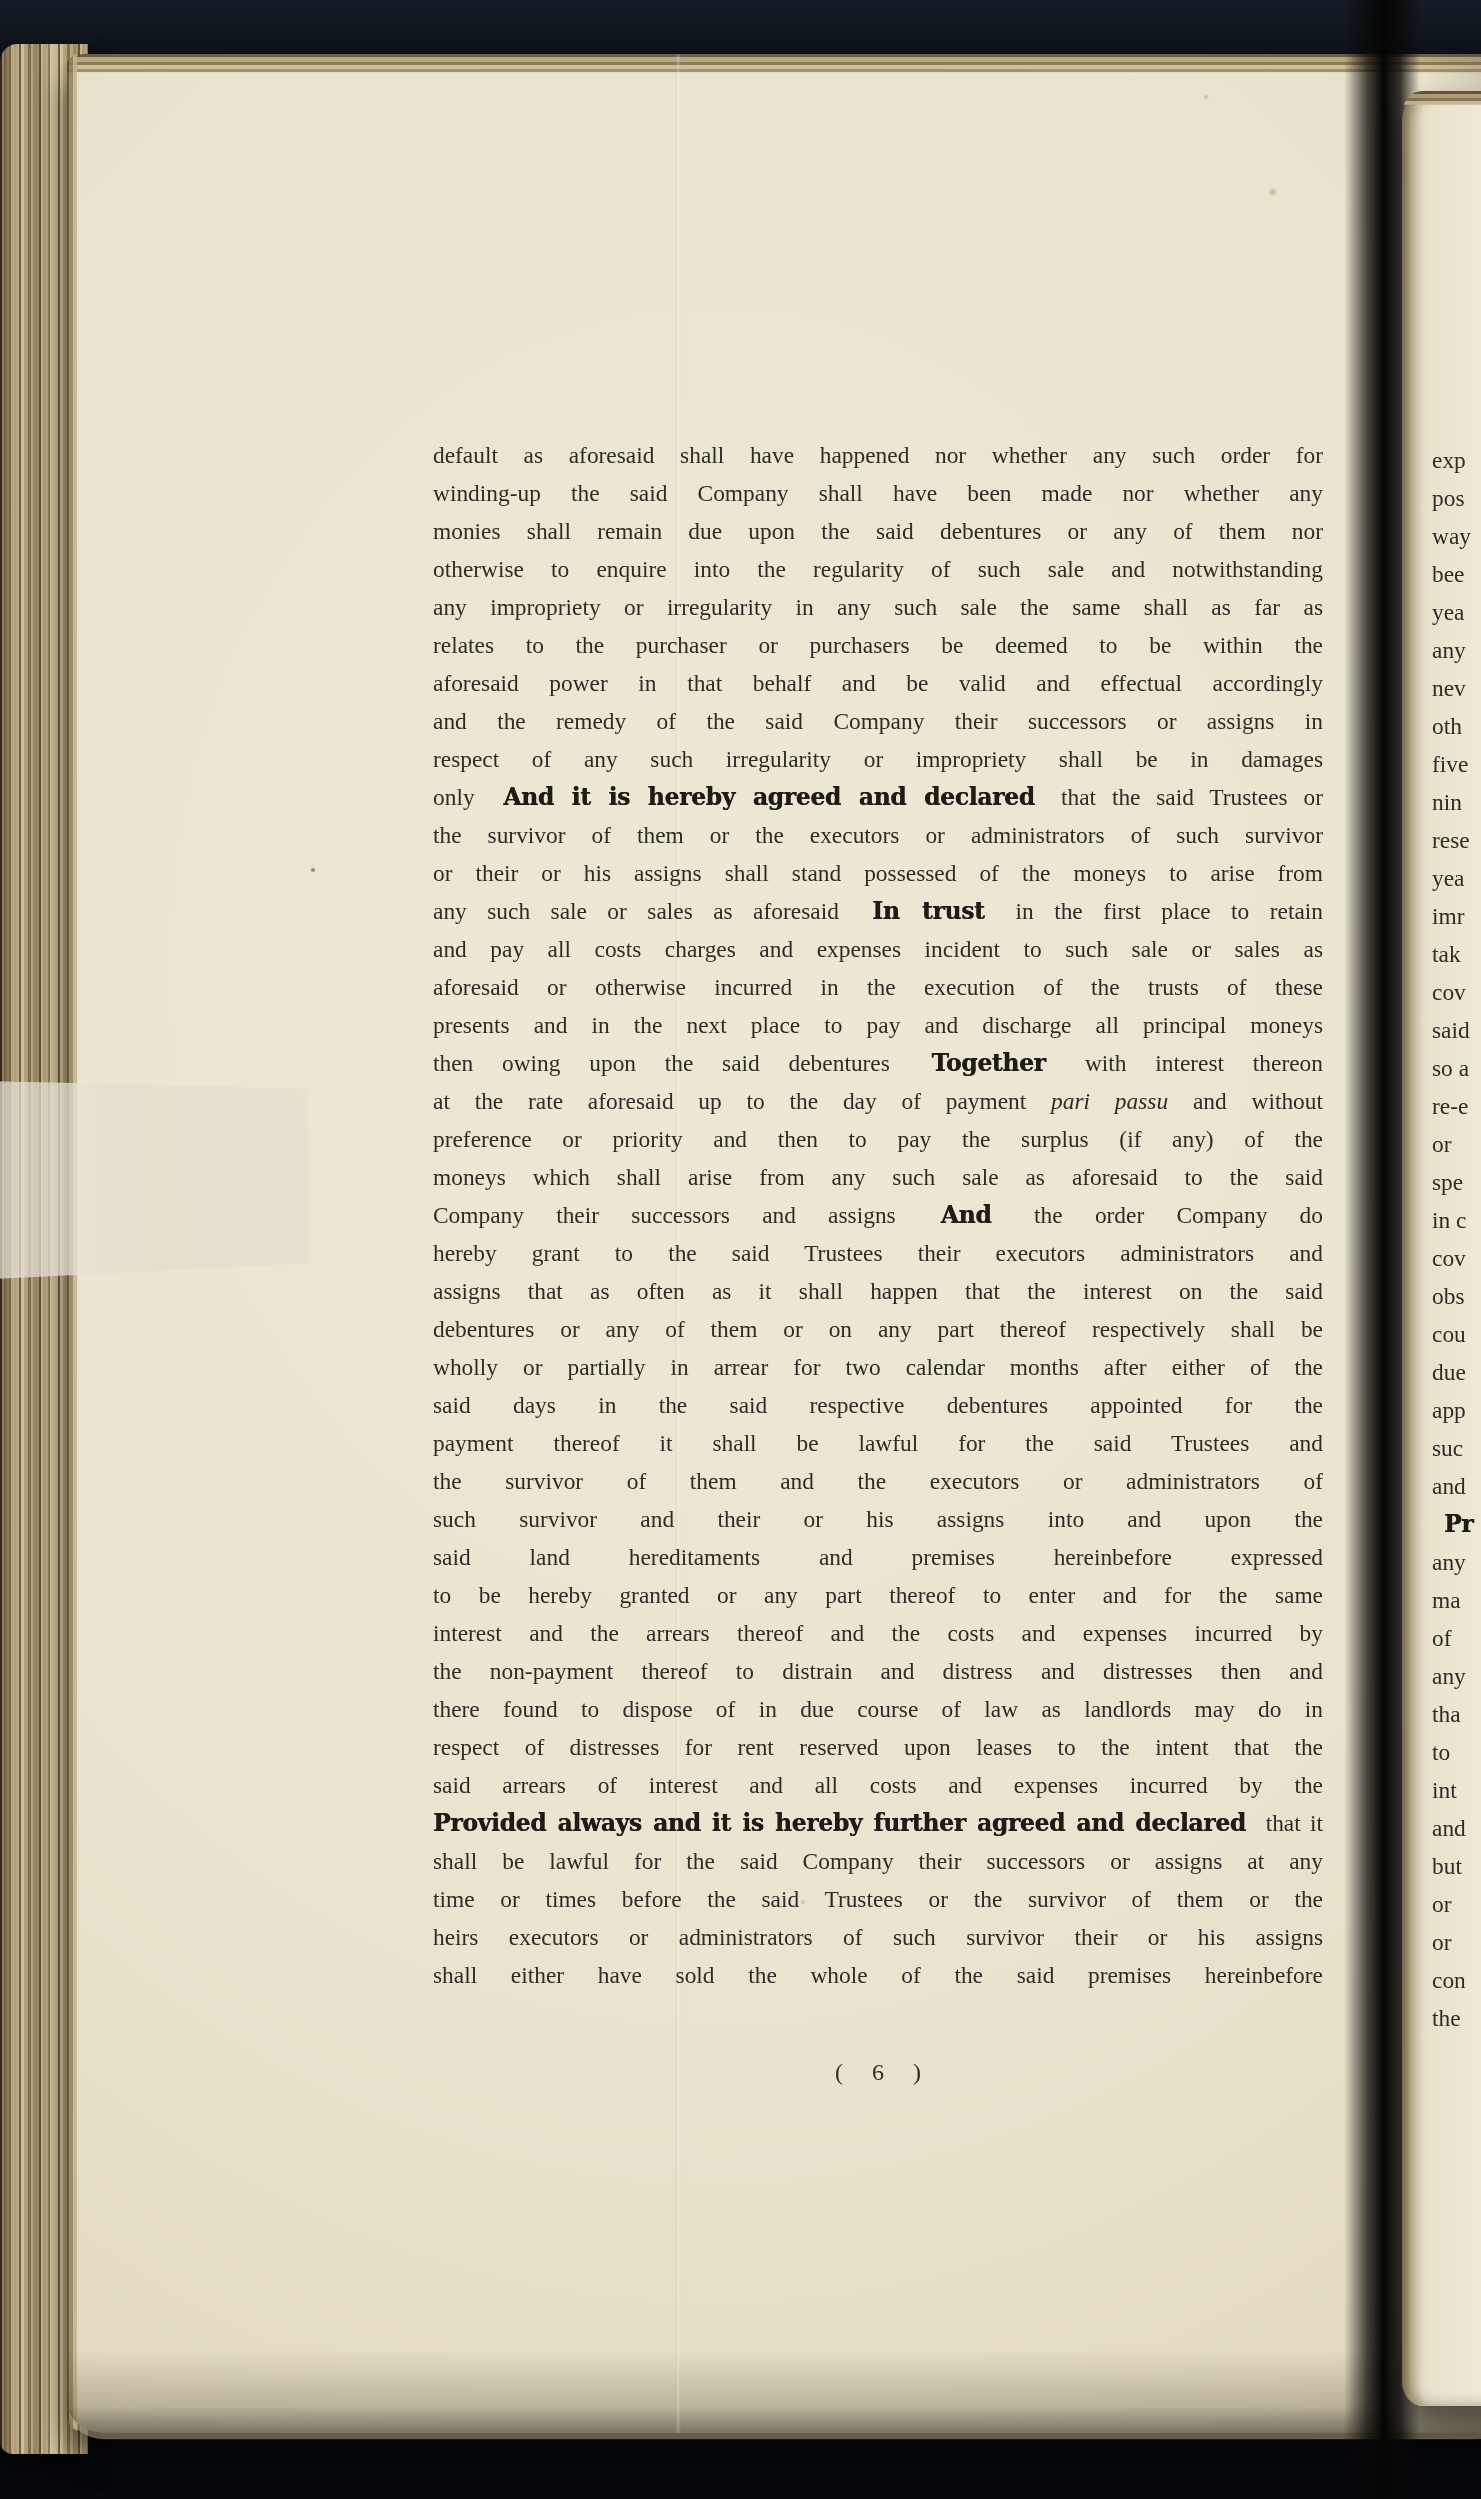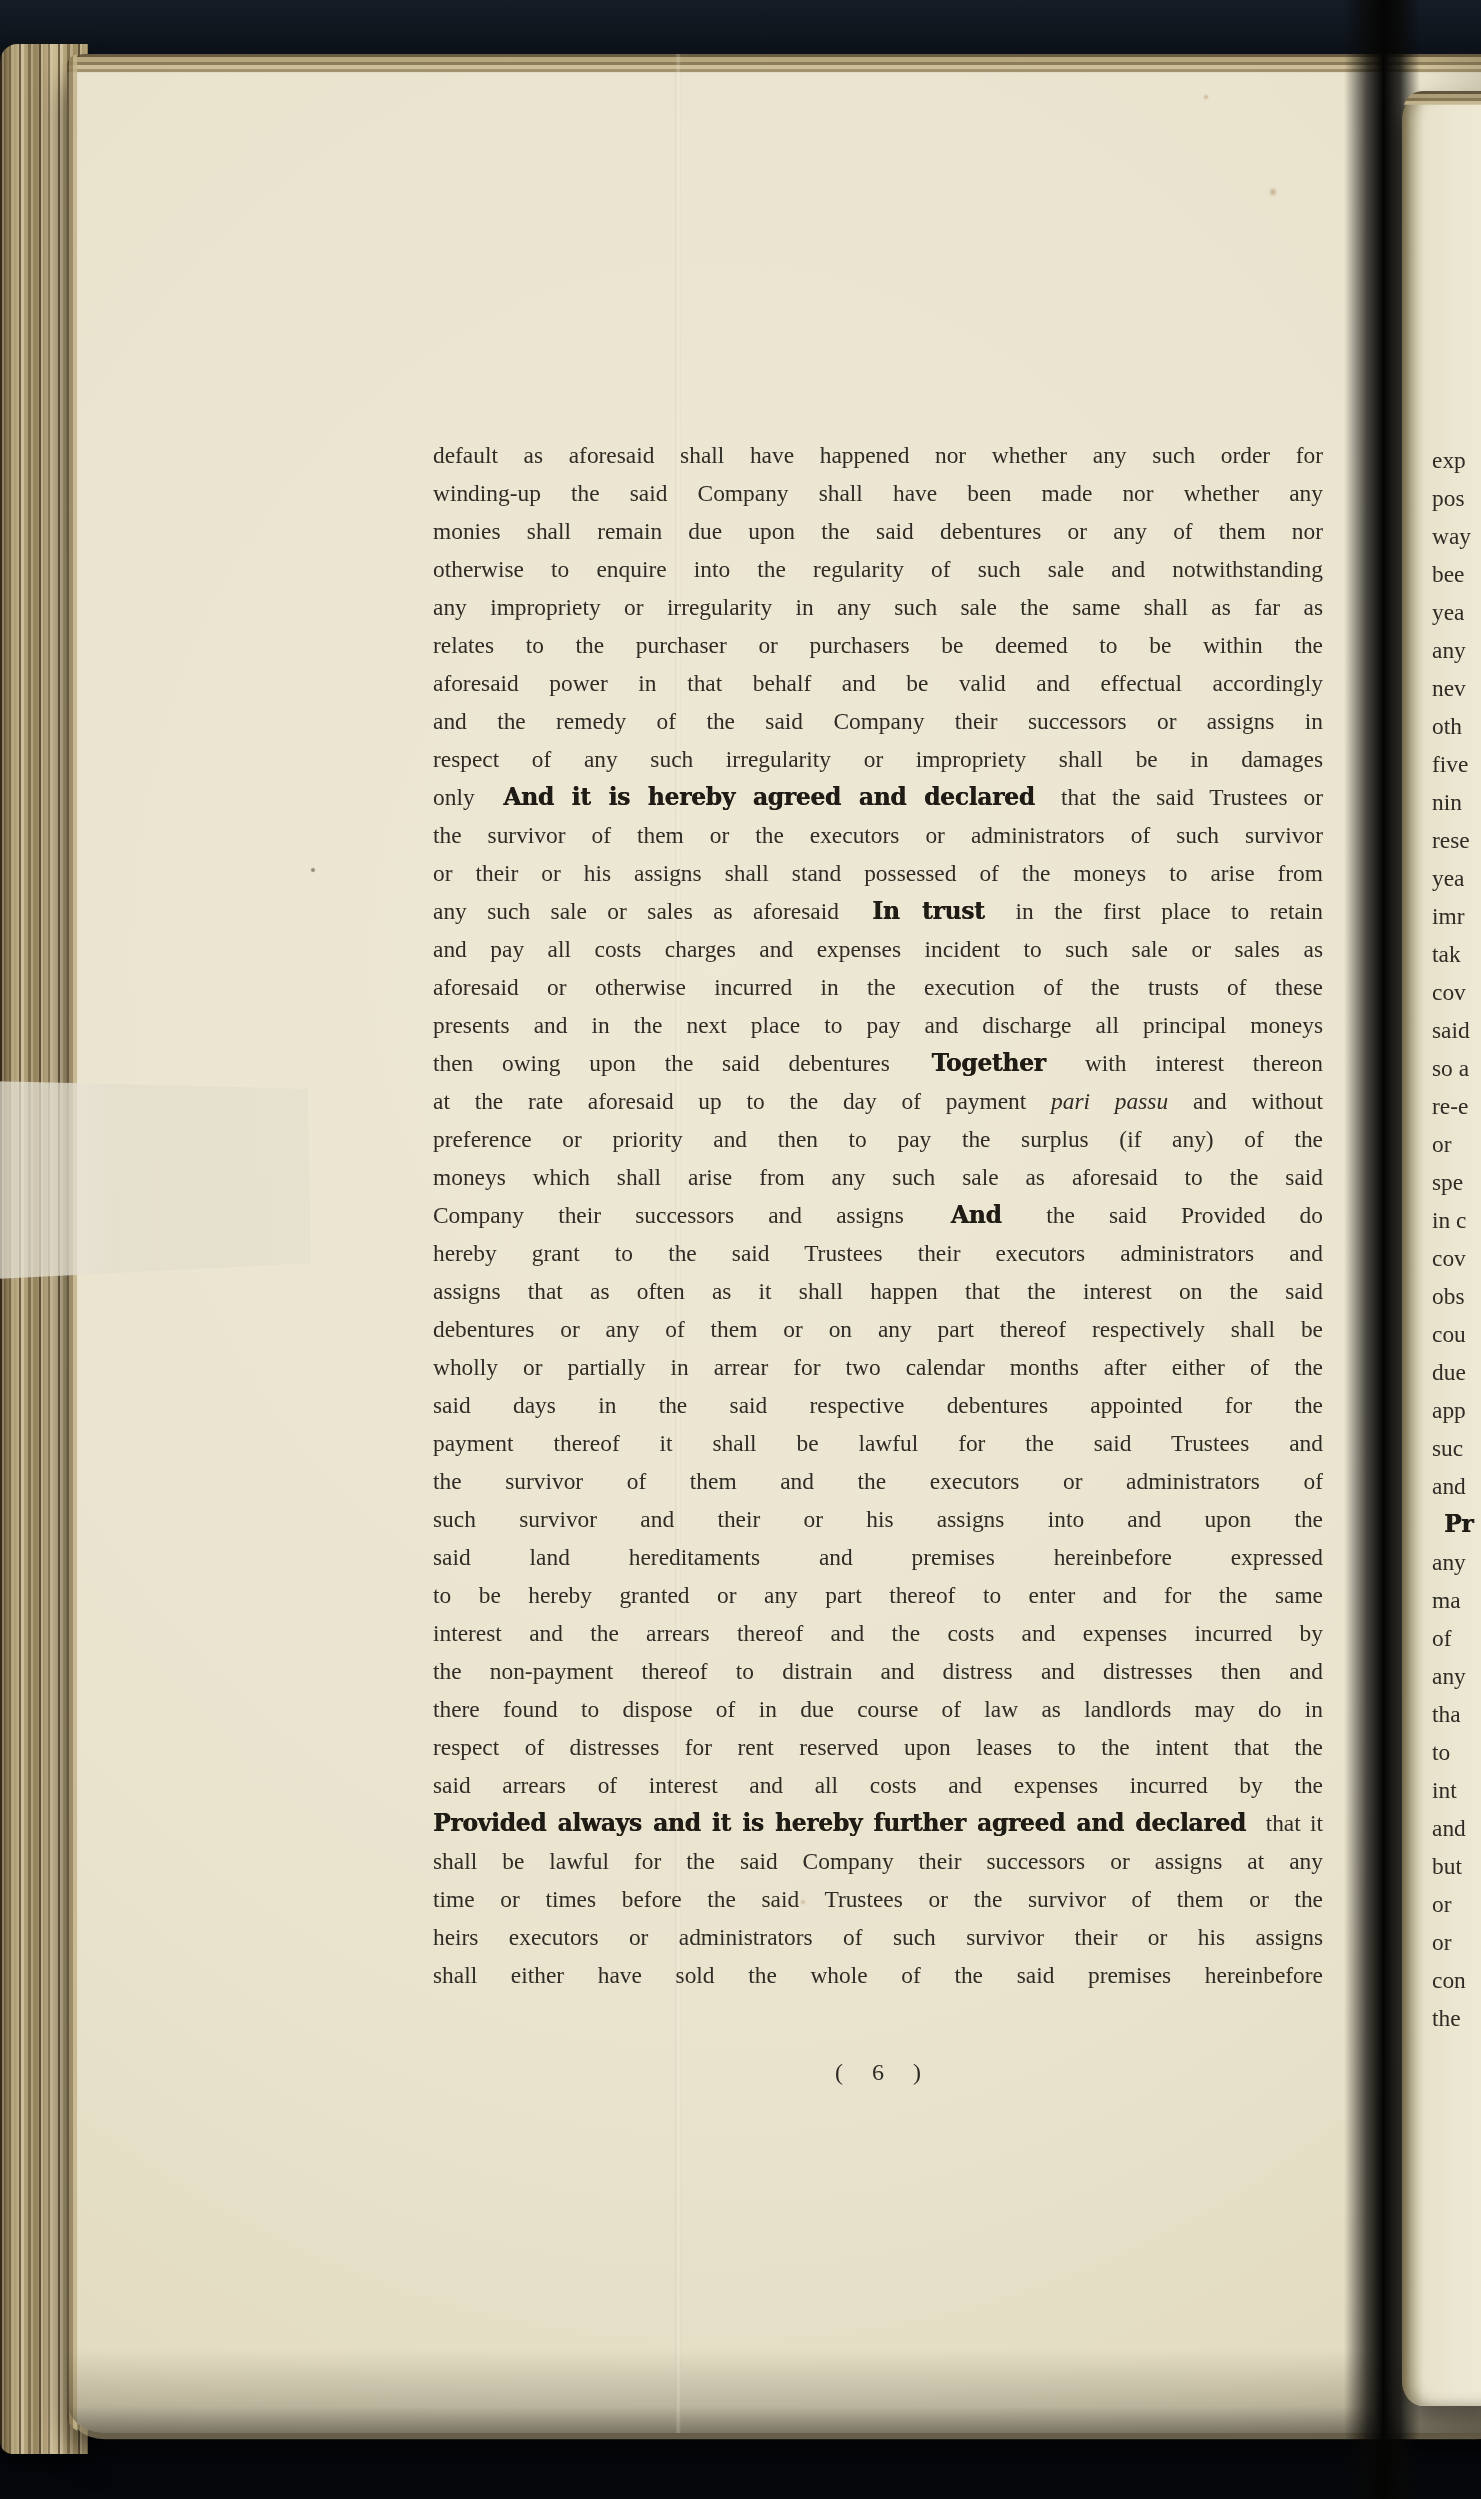--- a/index.html
+++ b/index.html
@@ -134,21 +134,21 @@
         <div class="tline"><span class="seg-regular">the survivor of them or the executors or administrators of such survivor</span></div>
         <div class="tline"><span class="seg-regular">or their or his assigns shall stand possessed of the moneys to arise from</span></div>
         <div class="tline"><span class="seg-regular">any such sale or sales as aforesaid</span> <span class="seg-blackletter">In trust</span> <span class="seg-regular">in the first place to retain</span></div>
         <div class="tline"><span class="seg-regular">and pay all costs charges and expenses incident to such sale or sales as</span></div>
         <div class="tline"><span class="seg-regular">aforesaid or otherwise incurred in the execution of the trusts of these</span></div>
         <div class="tline"><span class="seg-regular">presents and in the next place to pay and discharge all principal moneys</span></div>
         <div class="tline"><span class="seg-regular">then owing upon the said debentures</span> <span class="seg-blackletter">Together</span> <span class="seg-regular">with interest thereon</span></div>
         <div class="tline"><span class="seg-regular">at the rate aforesaid up to the day of payment</span> <span class="seg-italic">pari passu</span> <span class="seg-regular">and without</span></div>
         <div class="tline"><span class="seg-regular">preference or priority and then to pay the surplus (if any) of the</span></div>
         <div class="tline"><span class="seg-regular">moneys which shall arise from any such sale as aforesaid to the said</span></div>
-        <div class="tline"><span class="seg-regular">Company their successors and assigns</span> <span class="seg-blackletter">And</span> <span class="seg-regular">the said Provided do</span></div>
+        <div class="tline"><span class="seg-regular">Company their successors and assigns</span> <span class="seg-blackletter">And</span> <span class="seg-regular">the order Company do</span></div>
         <div class="tline"><span class="seg-regular">hereby grant to the said Trustees their executors administrators and</span></div>
         <div class="tline"><span class="seg-regular">assigns that as often as it shall happen that the interest on the said</span></div>
         <div class="tline"><span class="seg-regular">debentures or any of them or on any part thereof respectively shall be</span></div>
         <div class="tline"><span class="seg-regular">wholly or partially in arrear for two calendar months after either of the</span></div>
         <div class="tline"><span class="seg-regular">said days in the said respective debentures appointed for the</span></div>
         <div class="tline"><span class="seg-regular">payment thereof it shall be lawful for the said Trustees and</span></div>
         <div class="tline"><span class="seg-regular">the survivor of them and the executors or administrators of</span></div>
         <div class="tline"><span class="seg-regular">such survivor and their or his assigns into and upon the</span></div>
         <div class="tline"><span class="seg-regular">said land hereditaments and premises hereinbefore expressed</span></div>
         <div class="tline"><span class="seg-regular">to be hereby granted or any part thereof to enter and for the same</span></div>

